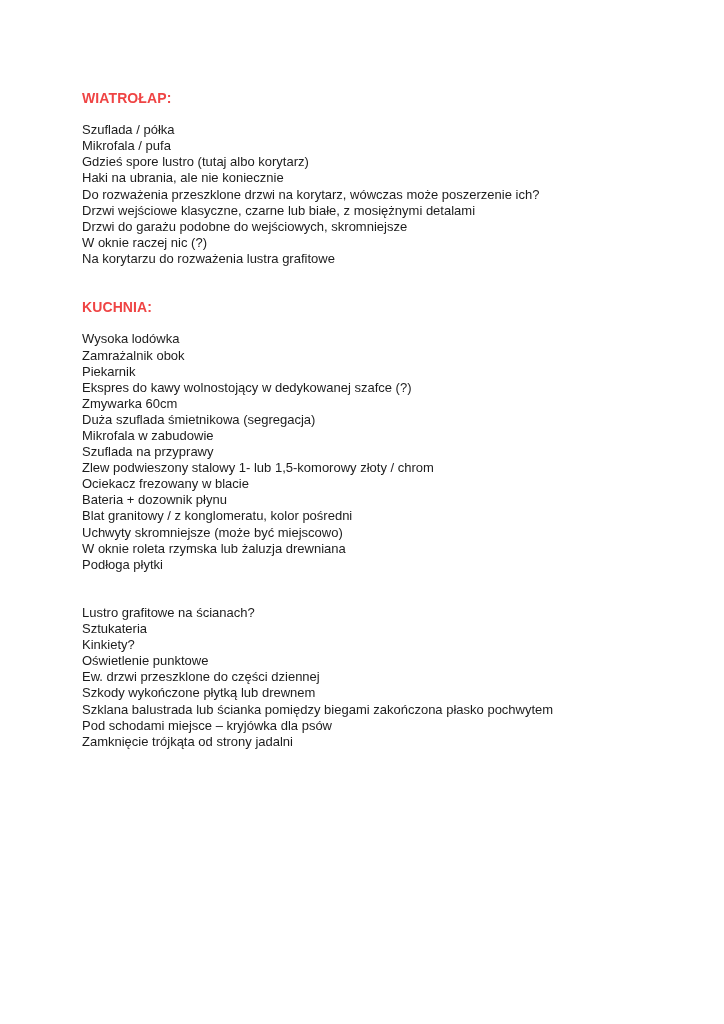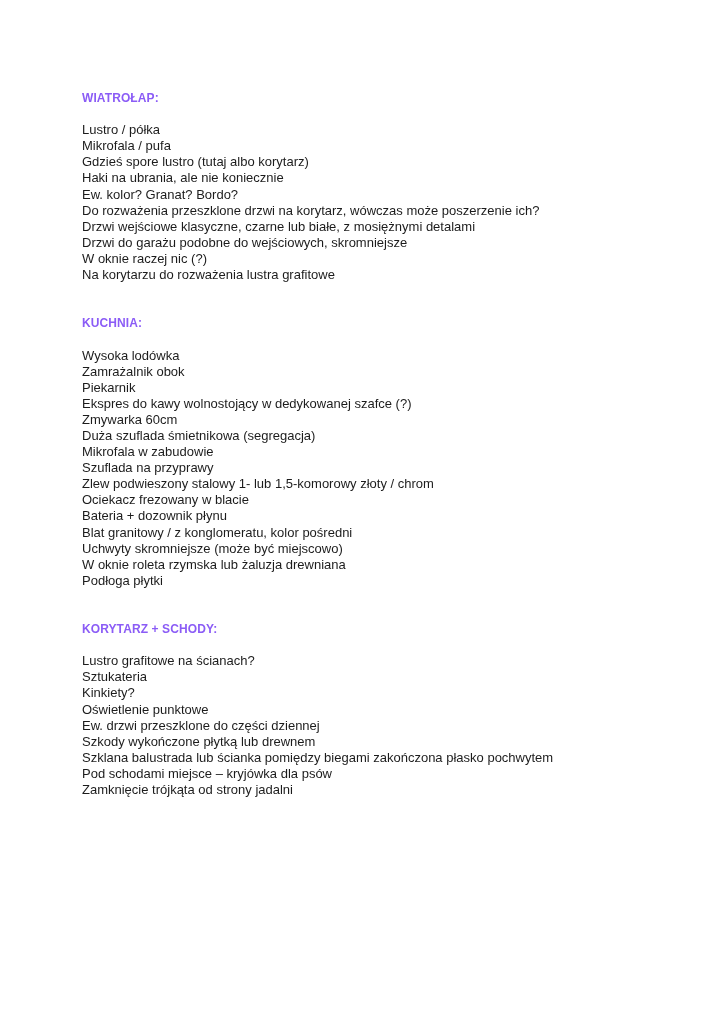--- a/index.html
+++ b/index.html
@@ -19,43 +19,42 @@
     font-family: "Liberation Sans", sans-serif;
     font-size: 13px;
     line-height: 16.1px;
     -webkit-font-smoothing: antialiased;
   }
   .doc-section {
     margin: 0 0 32.2px 0; 
   }
   .doc-heading {
     margin: 0 0 16.1px 0; 
-    font-size: 12px;
+    font-size: 14px;
     font-weight: 700;
     letter-spacing: 0.1px;
-    color: #8b5cf6;
+    color: #ef4444;
   }
   .doc-line {
     margin: 0;
     white-space: pre-wrap;
   }
 </style>
 </head>
 <body>
 
 <div class="page">
 
   <section class="doc-section">
     <h2 class="doc-heading">WIATROŁAP:</h2>
     <div class="doc-items">
-        <div class="doc-line">Lustro / półka</div>
+        <div class="doc-line">Szuflada / półka</div>
         <div class="doc-line">Mikrofala / pufa</div>
         <div class="doc-line">Gdzieś spore lustro (tutaj albo korytarz)</div>
         <div class="doc-line">Haki na ubrania, ale nie koniecznie</div>
-        <div class="doc-line">Ew. kolor? Granat? Bordo?</div>
         <div class="doc-line">Do rozważenia przeszklone drzwi na korytarz, wówczas może poszerzenie ich?</div>
         <div class="doc-line">Drzwi wejściowe klasyczne, czarne lub białe, z mosiężnymi detalami</div>
         <div class="doc-line">Drzwi do garażu podobne do wejściowych, skromniejsze</div>
         <div class="doc-line">W oknie raczej nic (?)</div>
         <div class="doc-line">Na korytarzu do rozważenia lustra grafitowe</div>
       </div>
   </section>
 
   <section class="doc-section">
     <h2 class="doc-heading">KUCHNIA:</h2>
@@ -72,21 +71,20 @@
         <div class="doc-line">Ociekacz frezowany w blacie</div>
         <div class="doc-line">Bateria + dozownik płynu</div>
         <div class="doc-line">Blat granitowy / z konglomeratu, kolor pośredni</div>
         <div class="doc-line">Uchwyty skromniejsze (może być miejscowo)</div>
         <div class="doc-line">W oknie roleta rzymska lub żaluzja drewniana</div>
         <div class="doc-line">Podłoga płytki</div>
       </div>
   </section>
 
   <section class="doc-section">
-    <h2 class="doc-heading">KORYTARZ + SCHODY:</h2>
     <div class="doc-items">
         <div class="doc-line">Lustro grafitowe na ścianach?</div>
         <div class="doc-line">Sztukateria</div>
         <div class="doc-line">Kinkiety?</div>
         <div class="doc-line">Oświetlenie punktowe</div>
         <div class="doc-line">Ew. drzwi przeszklone do części dziennej</div>
         <div class="doc-line">Szkody wykończone płytką lub drewnem</div>
         <div class="doc-line">Szklana balustrada lub ścianka pomiędzy biegami zakończona płasko pochwytem</div>
         <div class="doc-line">Pod schodami miejsce – kryjówka dla psów</div>
         <div class="doc-line">Zamknięcie trójkąta od strony jadalni</div>

